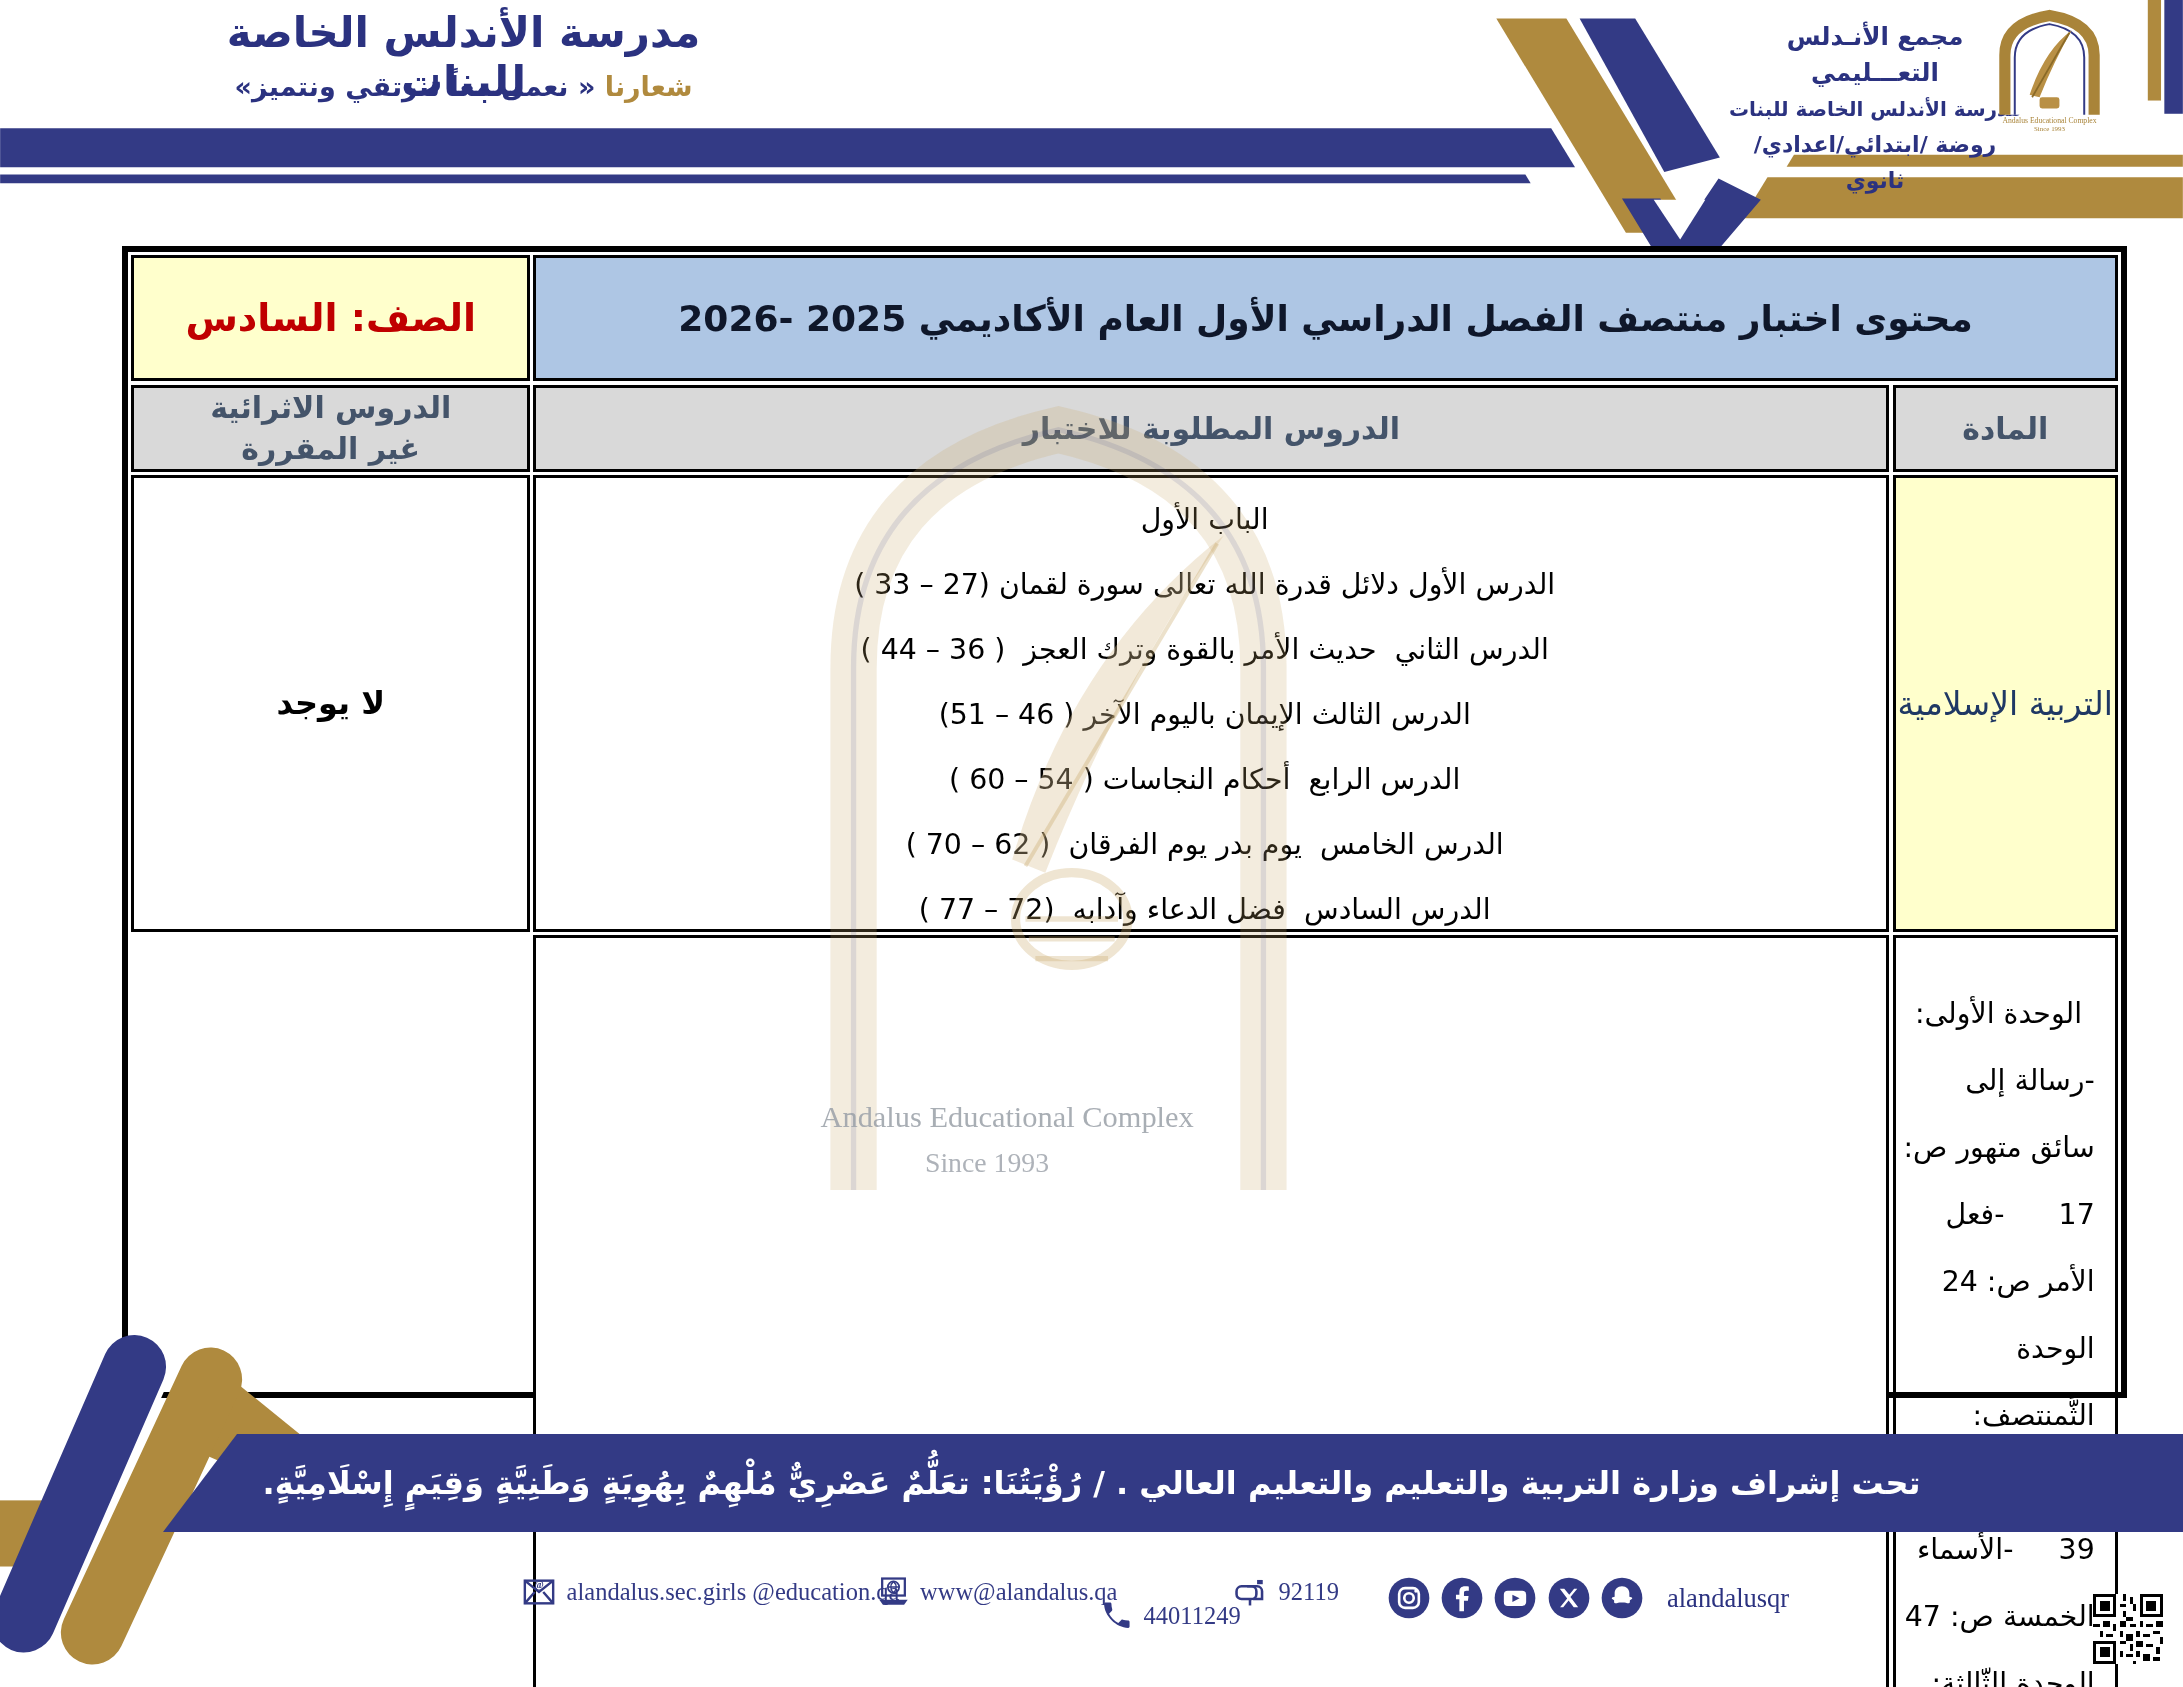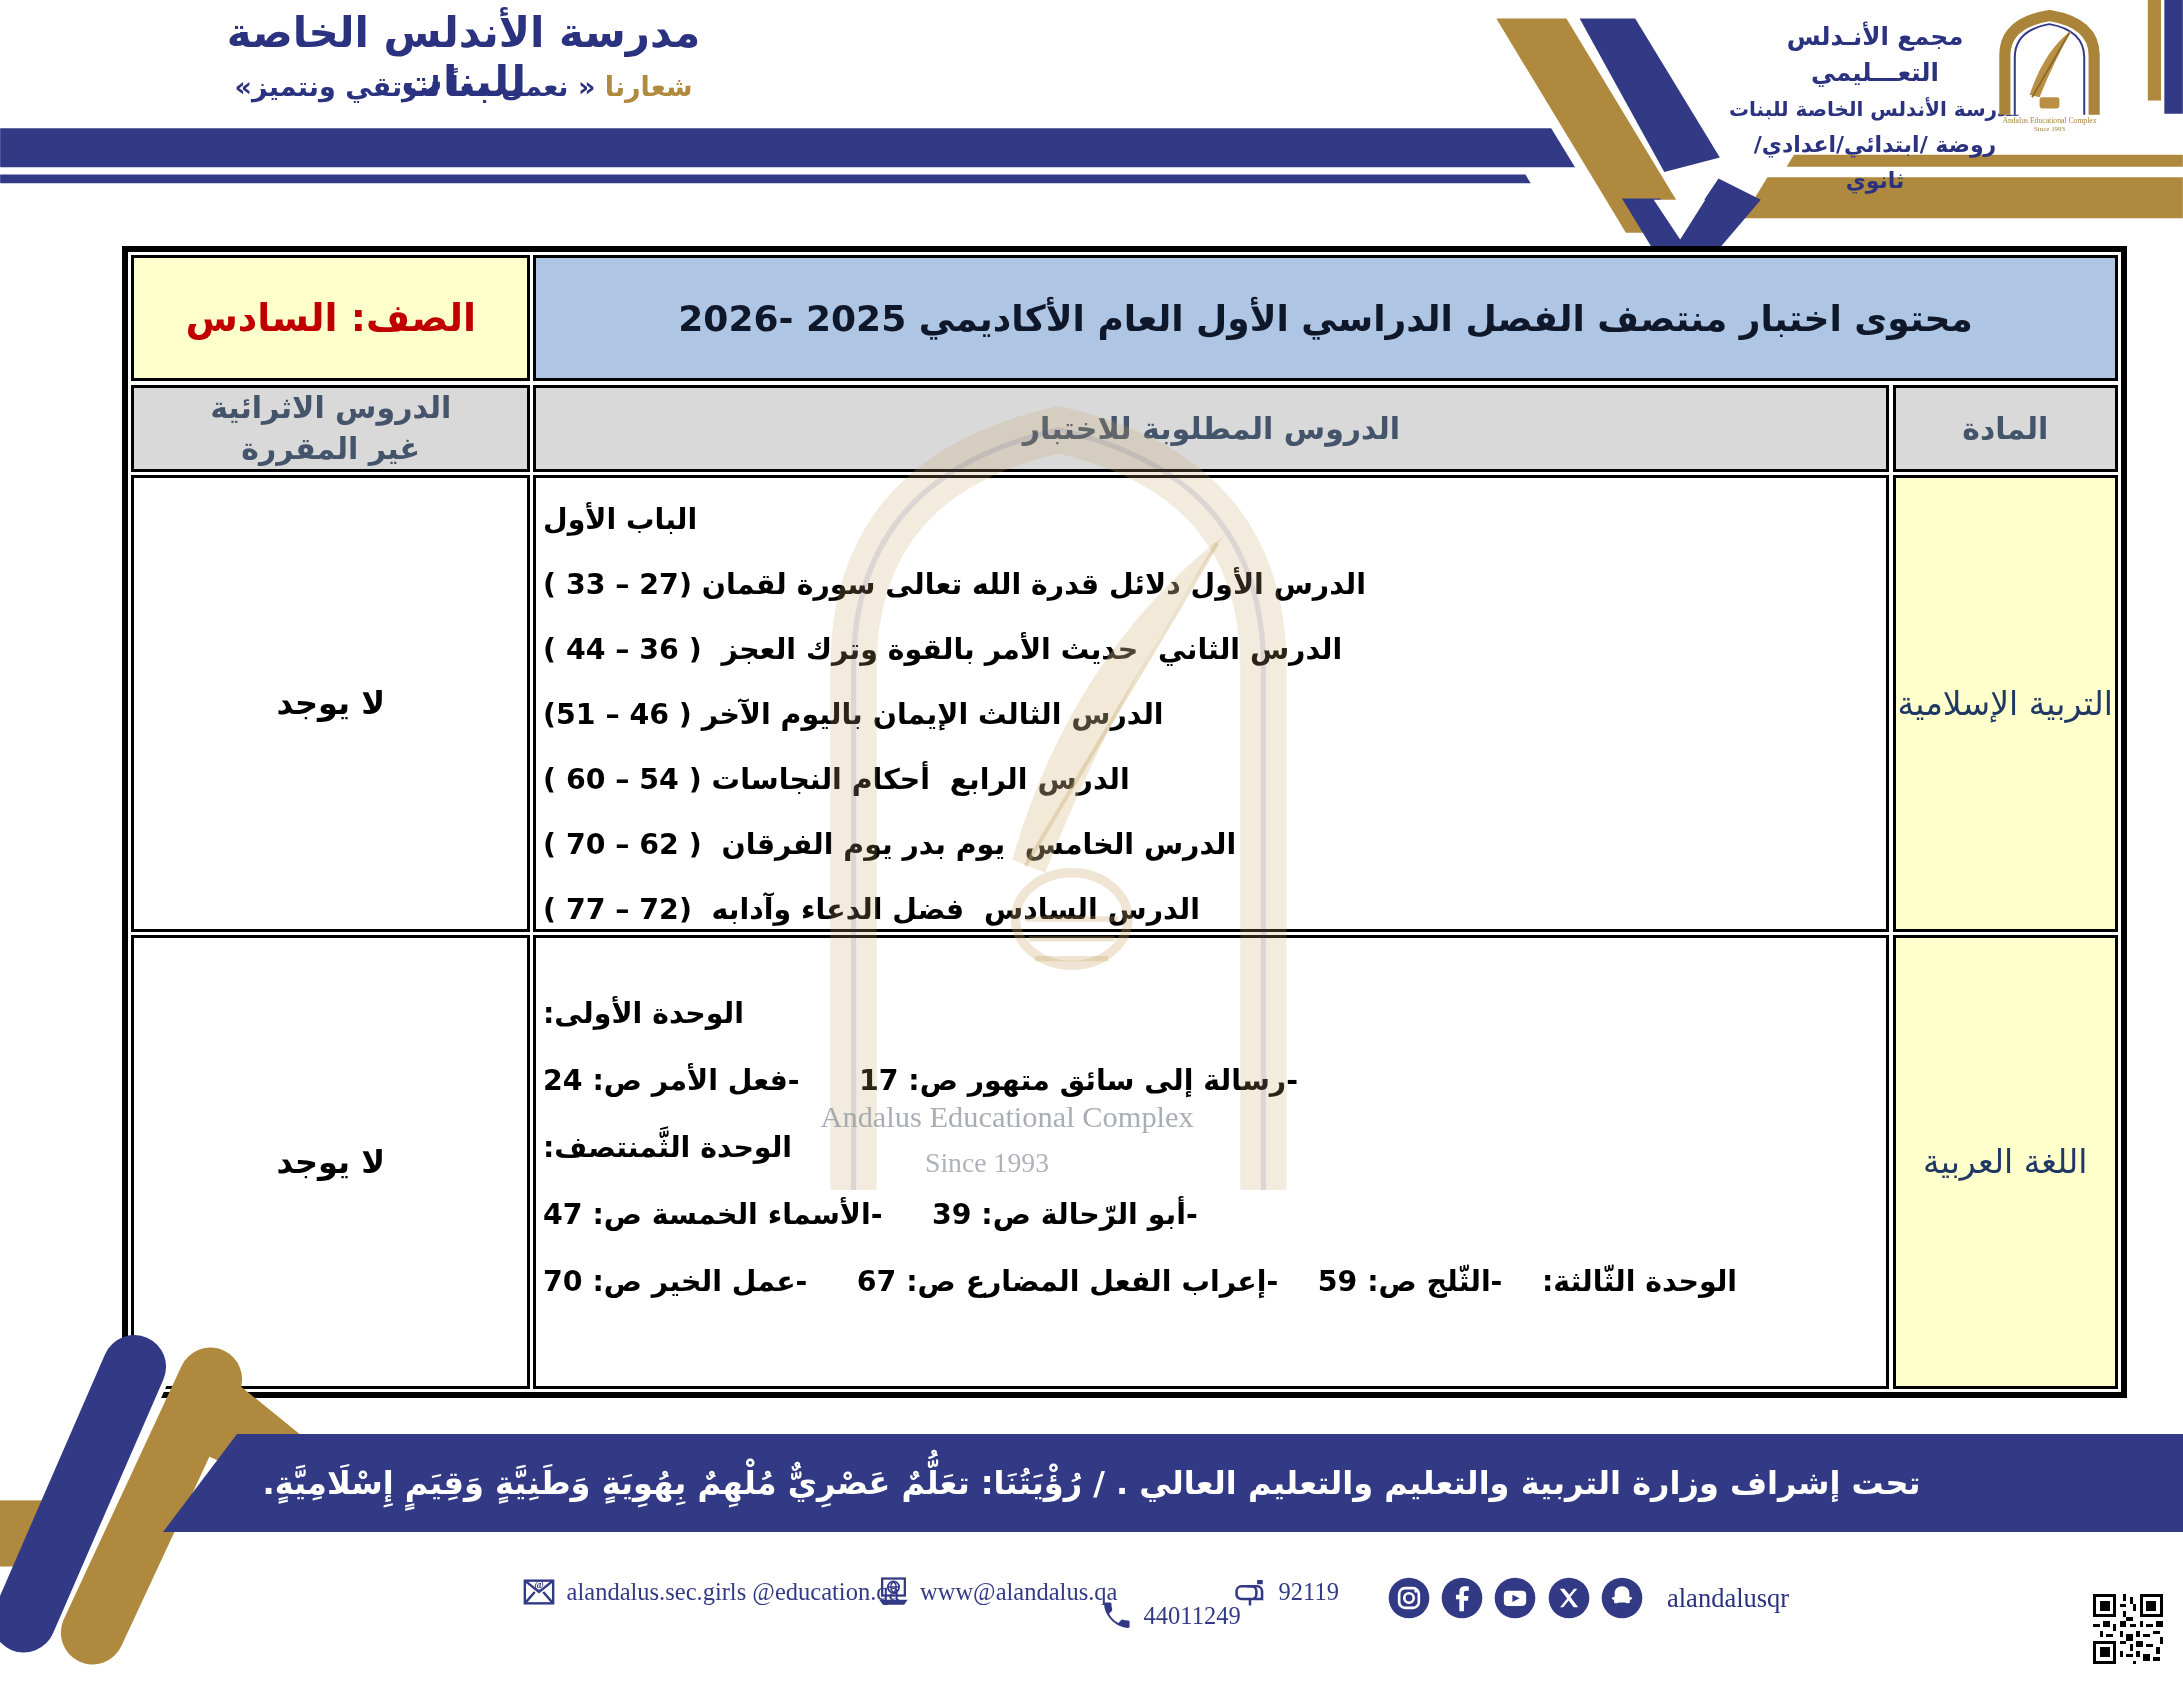--- a/index.html
+++ b/index.html
@@ -24,22 +24,22 @@
     display:grid;direction:rtl;grid-template-columns:225px 1356px 1fr;
     grid-template-rows:126px 87px 457px 1fr;gap:3.3px;}
   .cell{border:3.3px solid #000;box-sizing:border-box;display:flex;
     align-items:center;justify-content:center;background:#fff;}
   .cell-title{grid-column:1 / span 2;background:#aec6e4;
     color:#0f172a;font-size:36px;font-weight:bold;direction:rtl;text-align:left;}
   .cell-class{background:#ffffcc;color:#c00000;font-size:38px;font-weight:bold;direction:rtl;}
   .cell-head{background:#d9d9d9;color:#44546a;font-size:30px;font-weight:bold;
     direction:rtl;text-align:center;flex-direction:column;line-height:41px;}
   .cell-subject{background:#ffffcc;color:#1f3864;font-size:33px;font-weight:normal;direction:rtl;}
-  .cell-lessons{align-items:flex-end;justify-content:flex-start;flex-direction:column;
-    color:#000;font-weight:bold;direction:rtl;text-align:right;background:transparent;}
+  .cell-lessons{align-items:center;justify-content:flex-start;flex-direction:column;
+    color:#000;font-weight:normal;direction:rtl;text-align:right;background:transparent;}
   .cell-lessons .ln{white-space:pre-wrap;}
   .lessons1{font-size:28.4px;line-height:65px;padding:9.3px 20px 0 6.6px;}
   .lessons2{font-size:28.4px;line-height:67px;padding:42px 20px 0 6.6px;}
   .cell-none{color:#000;font-size:32px;font-weight:bold;direction:rtl;}
   
   #watermark{left:761px;top:370px;width:595px;height:860px;z-index:4;pointer-events:none;}
   
   #ribbon-top{left:0;top:0;width:2183px;height:463px;z-index:1;}
   #ribbon-bottom{left:0;top:1323px;width:2183px;height:364px;z-index:4;}
   
@@ -114,21 +114,20 @@
       <div class="ln">الباب الأول</div>
       <div class="ln">الدرس الأول دلائل قدرة الله تعالى سورة لقمان (27 – 33 )</div>
       <div class="ln">الدرس الثاني  حديث الأمر بالقوة وترك العجز  ( 36 – 44 )</div>
       <div class="ln">الدرس الثالث الإيمان باليوم الآخر ( 46 – 51)</div>
       <div class="ln">الدرس الرابع  أحكام النجاسات ( 54 – 60 )</div>
       <div class="ln">الدرس الخامس  يوم بدر يوم الفرقان  ( 62 – 70 )</div>
       <div class="ln">الدرس السادس  فضل الدعاء وآدابه  (72 – 77 )</div>
     </div>
     <div class="cell cell-none">لا يوجد</div>
 
-    <div class="cell cell-subject">اللغة العربية</div>
     <div class="cell cell-lessons lessons2">
       <div class="ln">الوحدة الأولى:</div>
       <div class="ln">-رسالة إلى سائق متهور ص: 17      -فعل الأمر ص: 24</div>
       <div class="ln">الوحدة الثَّمنتصف:</div>
       <div class="ln">-أبو الرّحالة ص: 39     -الأسماء الخمسة ص: 47</div>
       <div class="ln">الوحدة الثّالثة:    -الثّلج ص: 59    -إعراب الفعل المضارع ص: 67     -عمل الخير ص: 70</div>
     </div>
     <div class="cell cell-none">لا يوجد</div>
   </div>
 

